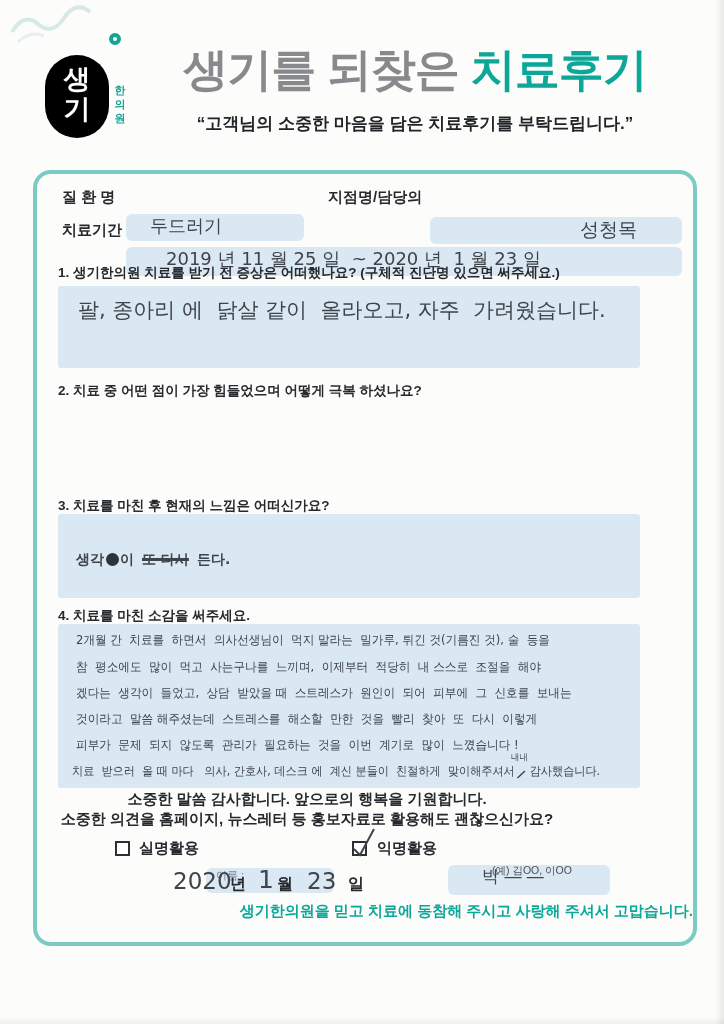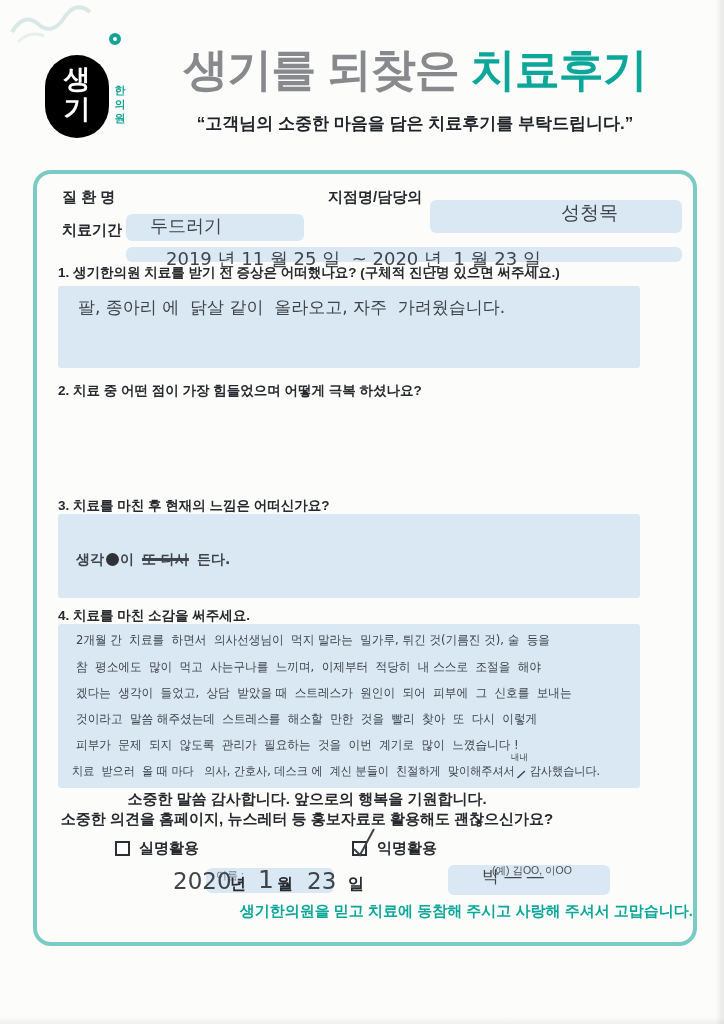--- a/index.html
+++ b/index.html
@@ -82,32 +82,32 @@
   <div class="subtitle">“고객님의 소중한 마음을 담은 치료후기를 부탁드립니다.”</div>
 
   <div class="form-box"></div>
 
   <span class="flabel" style="left:62px; top:188px;">질 환 명</span>
   <div class="bfield" style="left:126px; top:181px; width:178px; height:27px; padding-left:24px;">
     <span class="hw" style="font-size:18px;">두드러기</span>
   </div>
 
   <span class="flabel" style="left:328px; top:188px;">지점명/담당의</span>
-  <div class="bfield" style="left:430px; top:167px; width:252px; height:33px; justify-content:flex-end; padding-right:64px;">
+  <div class="bfield" style="left:430px; top:184px; width:252px; height:27px; justify-content:flex-end; padding-right:45px;">
     <span class="hw" style="font-size:19px;">성청목</span>
   </div>
 
   <span class="flabel" style="left:62px; top:221px;">치료기간</span>
-  <div class="bfield" style="left:126px; top:214px; width:556px; height:15px; padding-left:40px;">
+  <div class="bfield" style="left:126px; top:214px; width:556px; height:29px; padding-left:40px;">
     <span class="hw" style="font-size:18px; white-space:pre;">2019 년 11 월 25 일  ~ 2020 년  1 월 23 일</span>
   </div>
 
   <div class="qtitle" style="top:264px;">1. 생기한의원 치료를 받기 전 증상은 어떠했나요? (구체적 진단명 있으면 써주세요.)</div>
   <div class="abox" style="top:286px; height:82px;">
-    <span class="hwline" style="top:10px; font-size:17px;">팔, 종아리 에  닭살 같이  올라오고, 자주  가려웠습니다.</span>
+    <span class="hwline" style="top:10px; font-size:21px;">팔, 종아리 에  닭살 같이  올라오고, 자주  가려웠습니다.</span>
   </div>
 
   <div class="qtitle" style="top:382px;">2. 치료 중 어떤 점이 가장 힘들었으며 어떻게 극복 하셨나요?</div>
 
   <div class="qtitle" style="top:497px;">3. 치료를 마친 후 현재의 느낌은 어떠신가요?</div>
   <div class="abox" style="top:514px; height:84px;">
     <span class="hwline" style="top:37px; left:18px; font-size:14px;font-weight:bold;"><span>생각</span><span class="blot"></span><span>이</span><span class="struck">또 다시</span><span>든다.</span></span>
   </div>
 
   <div class="qtitle" style="top:607px;">4. 치료를 마친 소감을 써주세요.</div>

